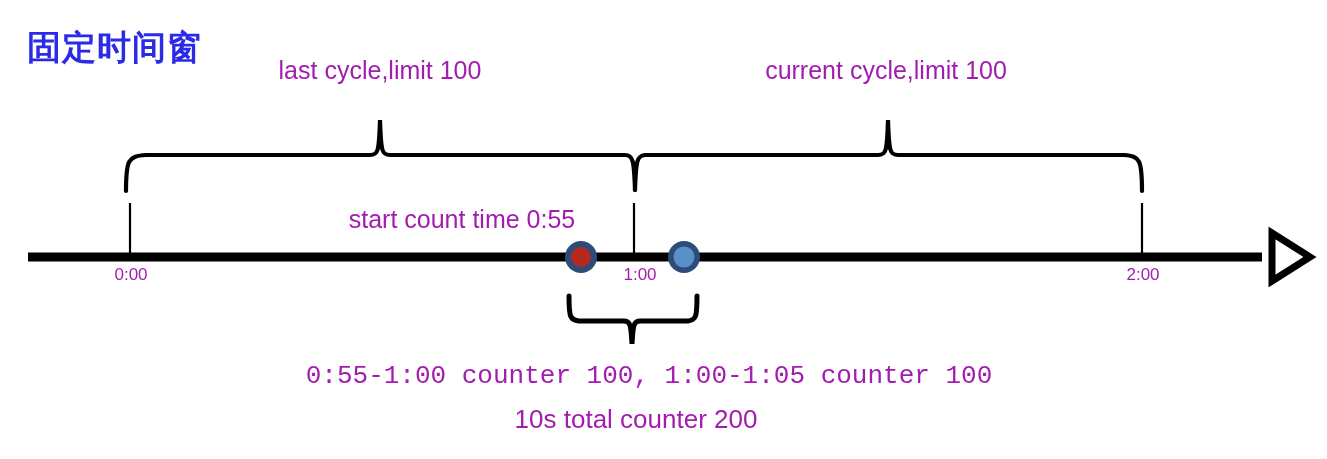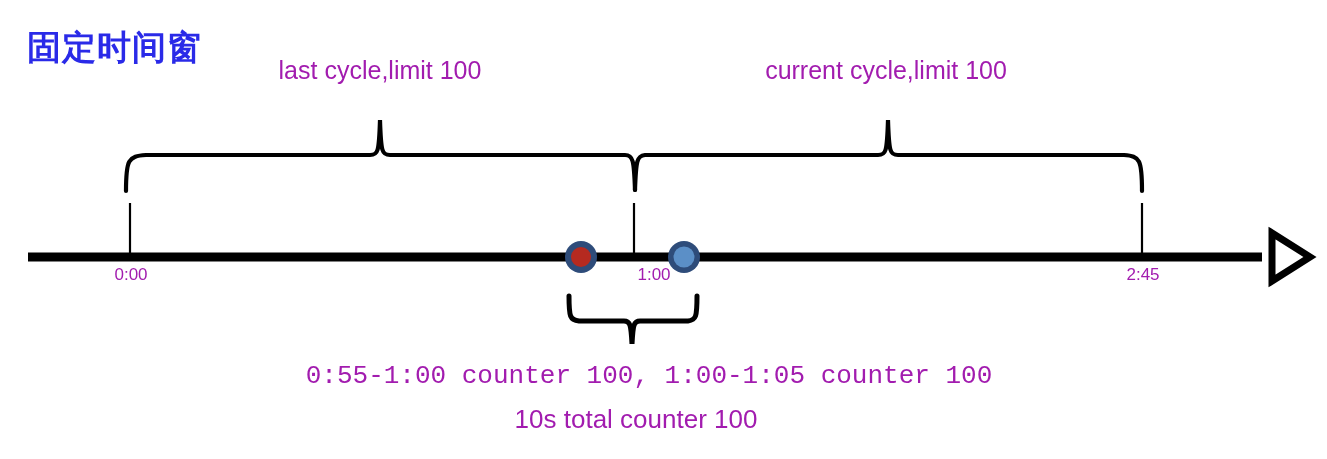--- a/index.html
+++ b/index.html
@@ -99,21 +99,22 @@
              C 633,324 634,321 640,321
              L 688,321
              C 696,320 697,317 697,296"></path>
   </svg>
 
   <div class="lbl title" style="left:27px; top:30px;">固定时间窗</div>
 
   <div class="lbl cycle-label" style="left:380px; top:58px;">last cycle,limit 100</div>
   <div class="lbl cycle-label" style="left:878px; top:58px;margin-left:8px;">current cycle,limit 100</div>
 
+  <div class="lbl time-label" style="left:462px; top:207px;">start count time 0:55</div>
 
   <div class="lbl tick-label" style="left:131px; top:266px;">0:00</div>
-  <div class="lbl tick-label" style="left:640px; top:266px;margin-left:14px;">1:00</div>
-  <div class="lbl tick-label" style="left:1143px; top:266px;">2:45</div>
+  <div class="lbl tick-label" style="left:640px; top:266px;">1:00</div>
+  <div class="lbl tick-label" style="left:1143px; top:266px;">2:00</div>
 
   <div class="lbl bottom-label" style="left:649px; top:363px;font-family:Liberation Mono, monospace;">0:55-1:00 counter 100, 1:00-1:05 counter 100</div>
-  <div class="lbl bottom-label" style="left:636px; top:406px;">10s total counter 100</div>
+  <div class="lbl bottom-label" style="left:636px; top:406px;">10s total counter 200</div>
 
 </div>
 
 </body></html>

